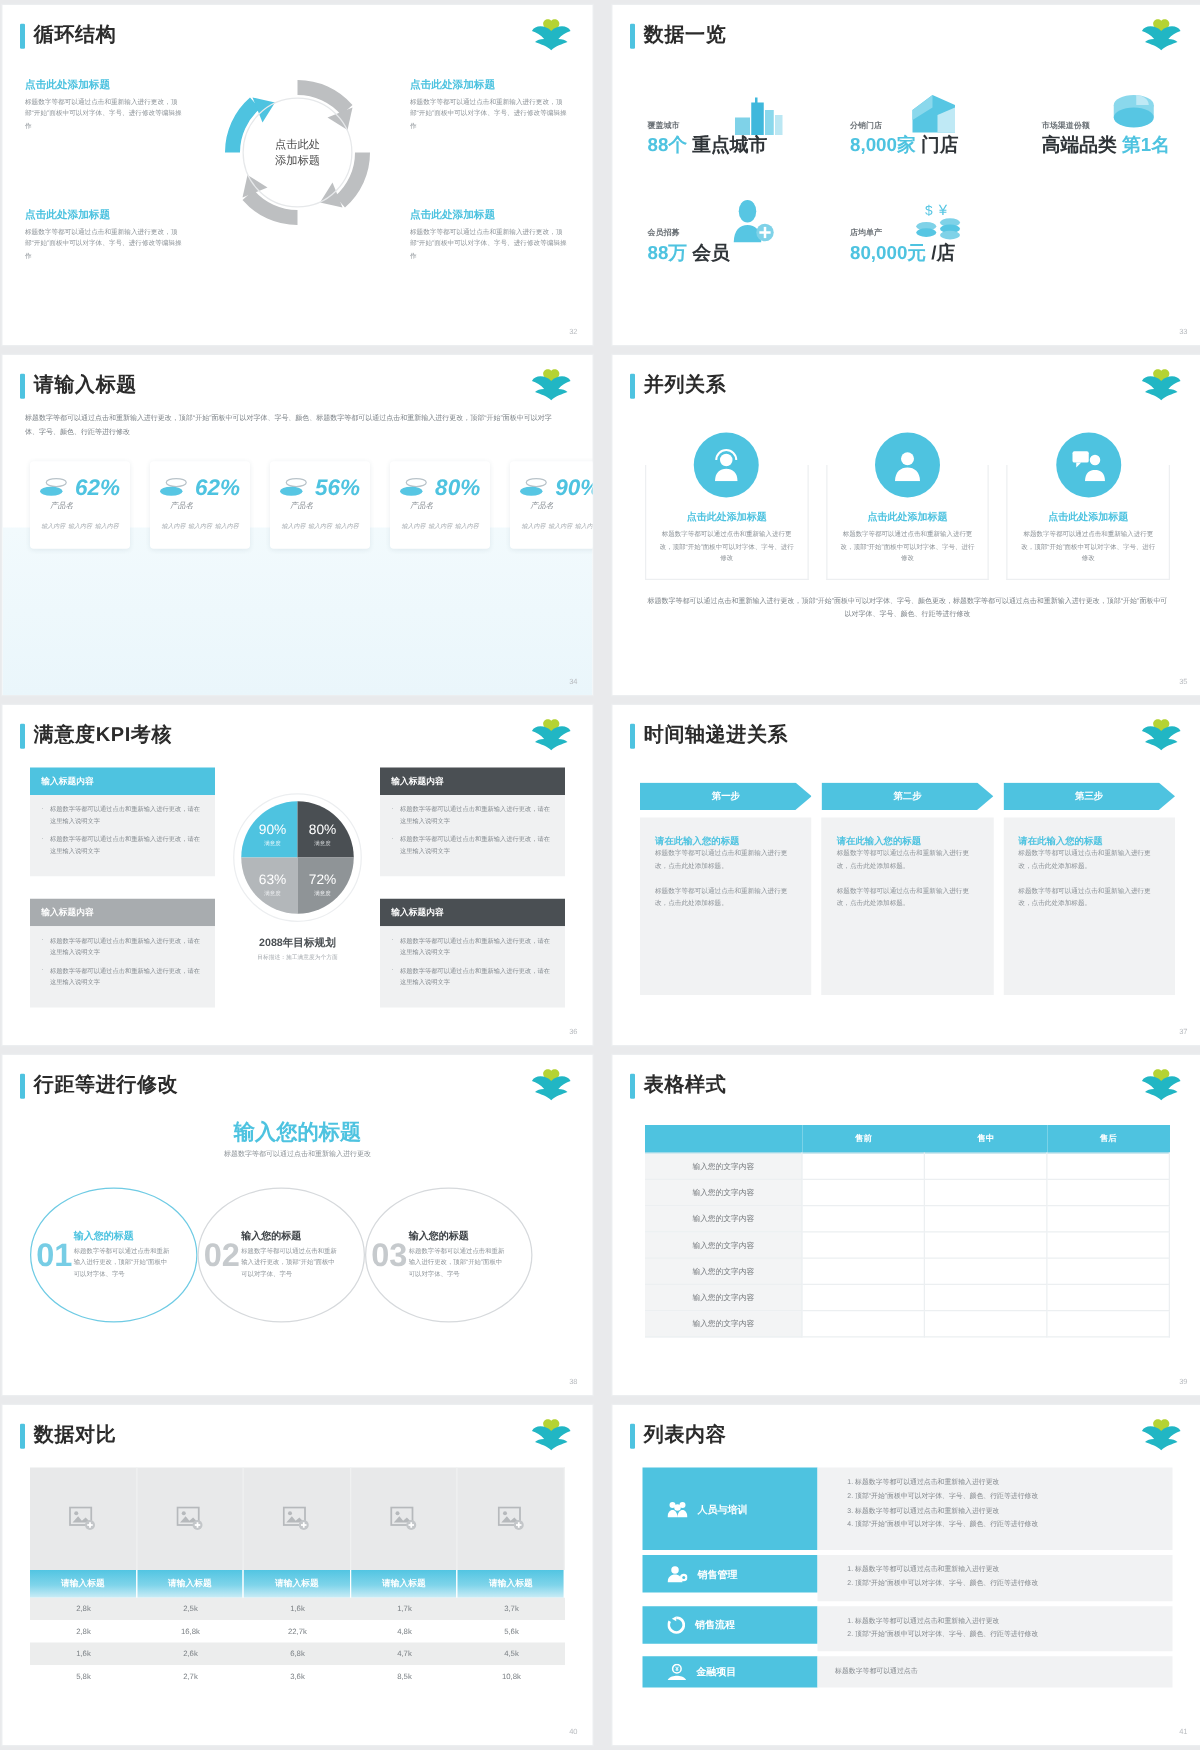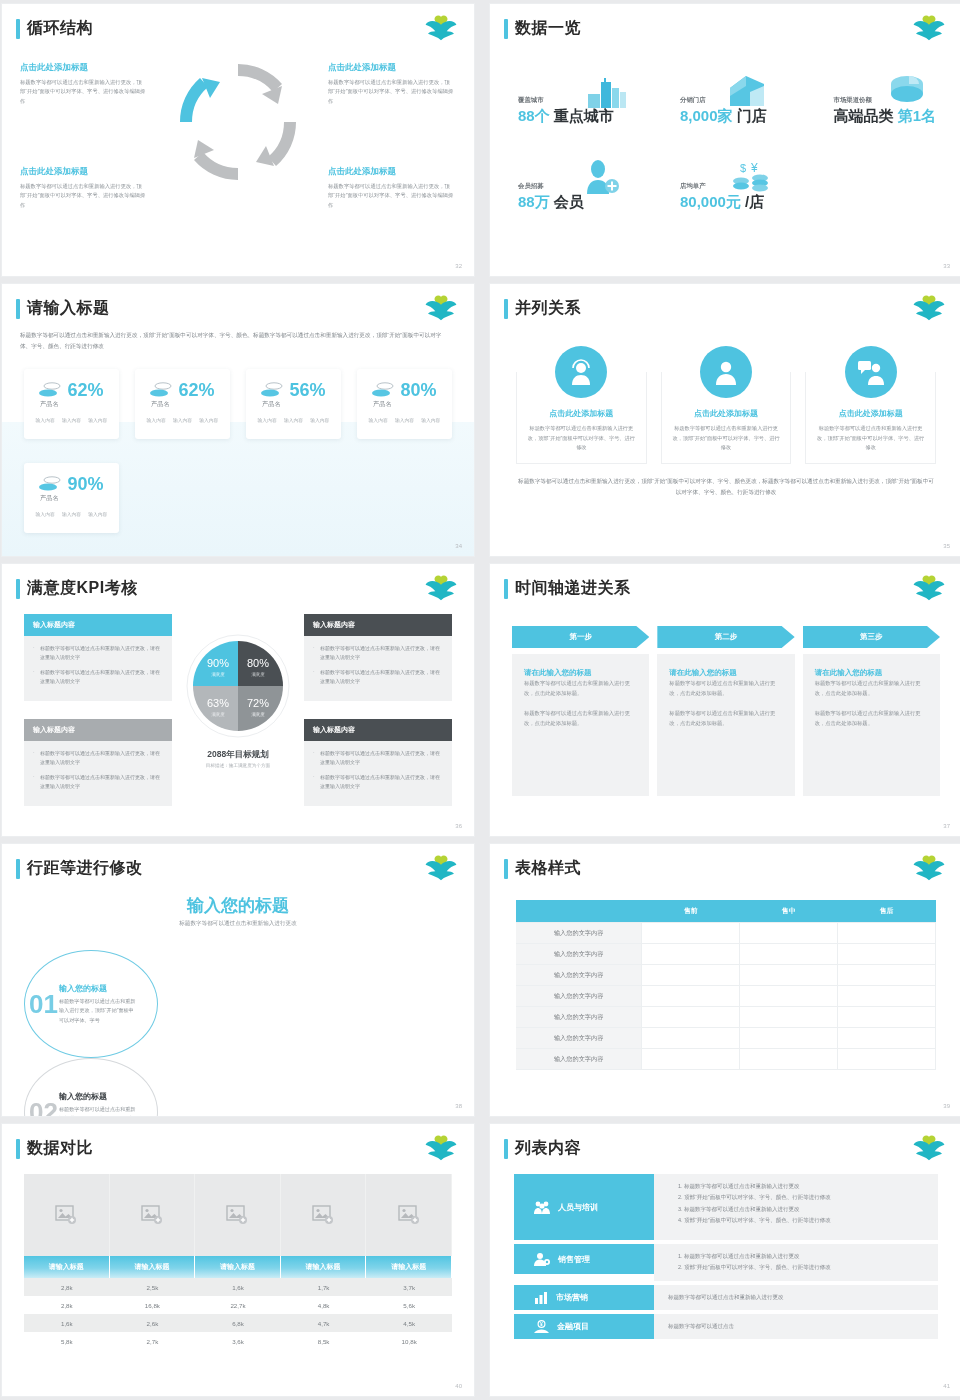--- a/index.html
+++ b/index.html
@@ -43,21 +43,21 @@
   .s33 .lbl{ font-size:6.4px; color:#6d7378; font-weight:bold; margin-bottom:2px;}
   .s33 .val{ font-size:15px; font-weight:bold; color:#2f3438; white-space:nowrap;}
   .s33 .val em{ font-style:normal; color:#4ec3e0; }
 
   
   .s34 .lead{ position:absolute; top:46px; left:18px; right:22px; font-size:5.6px;
      color:#7d8388; line-height:2.05;}
   .s34 .wave{ position:absolute; left:0; right:0; top:138px; height:134px;
      background:linear-gradient(180deg,#f2fafd 0%, #eaf6fb 100%);}
   .s34 .grid{ position:absolute; top:85px; left:22px; right:22px;
-     display:grid; grid-template-columns:repeat(4,1fr); gap:24px 16px;}
+     display:grid; grid-template-columns:repeat(5,1fr); gap:14px 16px;font-style:italic;}
   .s34 .card{ background:#fff; border-radius:3px; box-shadow:0 1px 4px rgba(60,90,110,.10);
      padding:12px 8px 9px; text-align:center; position:relative; height:70px;}
   .s34 .rowtop{ display:flex; align-items:center; justify-content:center; gap:6px;}
   .s34 .pct{ font-size:18px; font-weight:bold; color:#4ec3e0; line-height:1;}
   .s34 .pname{ font-size:6.2px; color:#7f868c; margin:1px 0 0 8px; text-align:left;}
   .s34 .subs{ display:flex; justify-content:space-around; margin-top:8px;}
   .s34 .subs span{ font-size:4.8px; color:#a6acb1;}
 
   
   .s35 .cols{ position:absolute; top:88px; left:26px; right:26px; display:flex; gap:14px;}
@@ -92,21 +92,21 @@
   .s37 .bd{ flex:1; background:#f1f2f3; height:142px; padding:14px 12px;}
   .s37 .bd h4{ font-size:7.5px; color:#4ec3e0; font-weight:bold; margin-bottom:0;}
   .s37 .bd p{ font-size:5.3px; color:#8d9398; line-height:1.9; margin-bottom:10px;}
 
   
   .s38 .big{ position:absolute; top:50px; left:0; right:0; text-align:center;
      font-size:17px; font-weight:bold; color:#4ec3e0;}
   .s38 .sub{ position:absolute; top:76px; left:0; right:0; text-align:center;
      font-size:5.6px; color:#8d9398;}
   .s38 .circles{ position:absolute; top:106px; left:22px; right:22px; display:flex;
-     justify-content:flex-start;flex-direction:column;}
+     justify-content:flex-start;}
   .s38 .c{ width:134px; height:108px; border-radius:50%; border:1px solid #d6d9dc;
      position:relative; display:flex; align-items:center; padding-left:34px;}
   .s38 .c.active{ border-color:#6fcbe4; }
   .s38 .num{ position:absolute; left:4px; top:50%; transform:translateY(-50%);
      font-size:26px; font-weight:bold; color:#c6cacd; line-height:1;}
   .s38 .c.active .num{ color:#77cde5;}
   .s38 .c h4{ font-size:8px; font-weight:bold; color:#3f4448; margin-bottom:3px;}
   .s38 .c.active h4{ color:#4ec3e0;}
   .s38 .c p{ font-size:5.1px; color:#8d9398; line-height:1.85;}
   .s38 .ctxt{ width:78px;}
@@ -185,20 +185,23 @@
         <path d="M124 66 a58 58 0 0 1 -20 44 l-8-9 a46 46 0 0 0 16-35z"></path>
         <path d="M102 110 l-18-4 10-16z"></path>
         <path d="M66 124 a58 58 0 0 1 -44-20 l9-8 a46 46 0 0 0 35 16z"></path>
         <path d="M22 102 l4-18 16 10z"></path>
       </g>
       <g fill="#4ec3e0">
         <path d="M8 66 a58 58 0 0 1 20-44 l8 9 a46 46 0 0 0 -16 35z"></path>
         <path d="M30 22 l18 4 -10 16z"></path>
       </g>
     </svg>
+    <div class="ctr">
+      <span>点击此处<br>添加标题</span>
+    </div>
     <div class="pnum">32</div>
   </div>
 
   <div class="slide s33">
     <div class="hdr">
       <div class="bar"></div>
       <div class="ttl">数据一览</div>
     </div>
     <svg class="logo" viewBox="0 0 40 32">
       <path d="M20 2 c-3-3-8-1-8 3 c0 3.5 5 7 8 9.5 c3-2.5 8-6 8-9.5 c0-4-5-6-8-3z" fill="#b5d334"></path>
@@ -758,31 +761,33 @@
             </svg>
           <span>销售管理</span>
         </div>
         <div class="rgt">
           <ol>
             <li>标题数字等都可以通过点击和重新输入进行更改</li>
             <li>顶部“开始”面板中可以对字体、字号、颜色、行距等进行修改</li>
           </ol>
         </div>
       </div>
-      <div class="r r4">
+      <div class="r r3">
         <div class="lft">
-          <svg width="14" height="13" viewBox="0 0 14 13">
-              <rect x="1" y="7" width="3" height="6" fill="#fff"></rect>
-              <rect x="5.5" y="4" width="3" height="9" fill="#fff"></rect>
-              <rect x="10" y="1" width="3" height="12" fill="#fff"></rect>
-            </svg>
-          <span>市场营销</span>
-        </div>
-        <div class="rgt c">
-          <p>标题数字等都可以通过点击和重新输入进行更改</p>
+          <svg width="14" height="14" viewBox="0 0 14 14">
+              <path d="M7 1 a6 6 0 1 1 -5.2 3" stroke="#fff" stroke-width="2.2" fill="none"></path>
+              <path d="M7 0 l0 4 -3.5-2z" fill="#fff"></path>
+            </svg>
+          <span>销售流程</span>
+        </div>
+        <div class="rgt">
+          <ol>
+            <li>标题数字等都可以通过点击和重新输入进行更改</li>
+            <li>顶部“开始”面板中可以对字体、字号、颜色、行距等进行修改</li>
+          </ol>
         </div>
       </div>
       <div class="r r6">
         <div class="lft">
           <svg width="15" height="13" viewBox="0 0 15 13">
               <circle cx="7.5" cy="4" r="3.4" fill="none" stroke="#fff" stroke-width="1.2"></circle>
               <text x="7.5" y="6" font-size="5" fill="#fff" text-anchor="middle" font-family="sans-serif">¥</text>
               <path d="M0 13 c2-3 5-3.5 7.5-3.5 s5.5 .5 7.5 3.5z" fill="#fff"></path>
             </svg>
           <span>金融项目</span>

